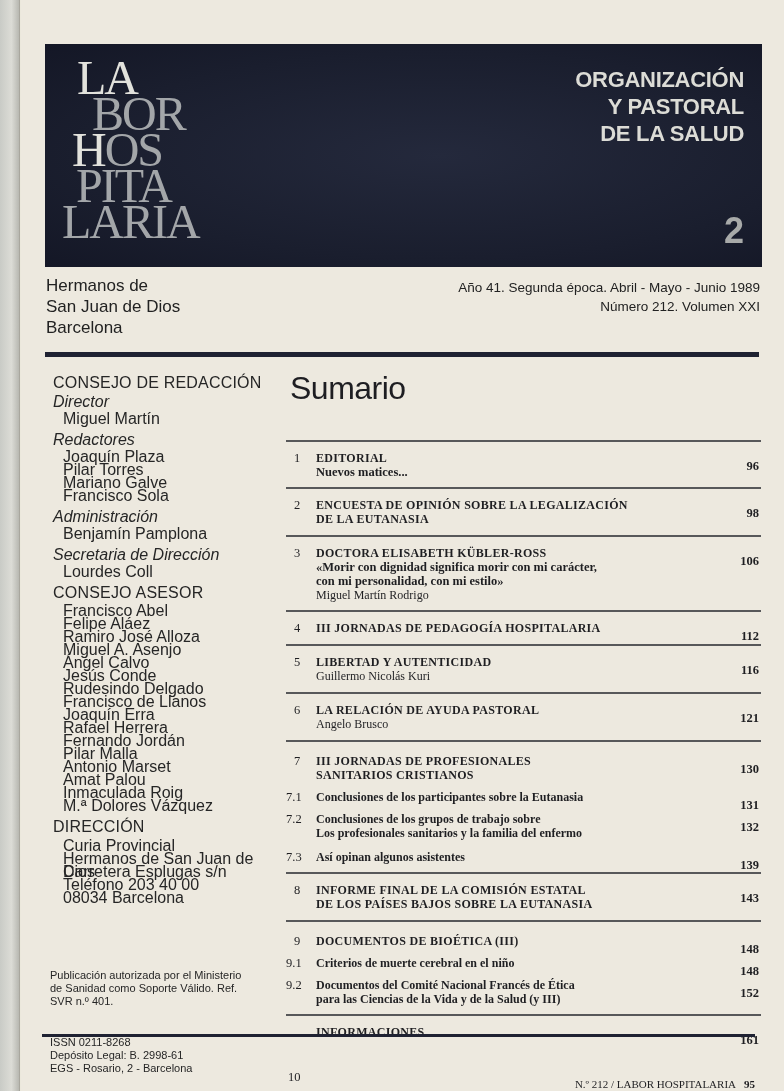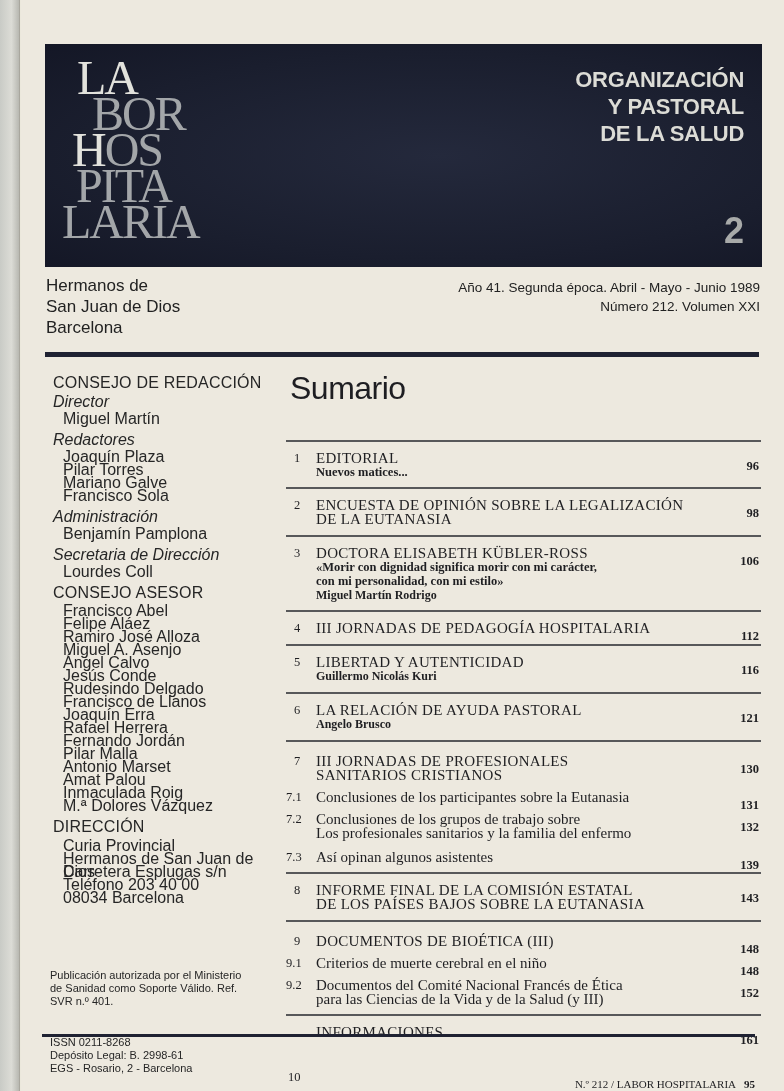--- a/index.html
+++ b/index.html
@@ -84,24 +84,24 @@
       font-family: "Liberation Serif", serif; color: #1f1f22;
     }
     .toc-rule { height: 2px; background: #58585a; }
     .toc-entry { position: relative; padding: 6px 0 6px 0; }
     .toc-line { display: flex; position: relative; min-height: 14px; }
     .toc-num {
       width: 30px; flex: 0 0 30px; font-size: 12.5px; line-height: 14px;
       padding-left: 8px;
     }
     .toc-num.sub { padding-left: 0; }
-    .toc-text { flex: 1; font-size: 15px; line-height: 14px; font-weight: normal; }
+    .toc-text { flex: 1; font-size: 12px; line-height: 14px; font-weight: bold; }
     .toc-text.caps { letter-spacing: 0.3px; }
     .toc-sub { font-weight: bold; font-size: 12.5px; line-height: 14px; }
-    .toc-author { font-weight: bold; font-size: 12px; line-height: 14px; }
+    .toc-author { font-weight: normal; font-size: 12px; line-height: 14px; }
     .toc-page {
       position: absolute; right: 2px; top: 8px; font-weight: bold; font-size: 12.5px; line-height: 14px;
     }
     .rule-footer { position: absolute; left: 42px; top: 1034px; width: 713px; height: 3px; background: #1f2232; }
     .footer {
       position: absolute; right: 29px; top: 1045px;
       font-family: "Liberation Serif", serif; font-size: 11px; color: #1f1f22; margin-top: 33px;
     }
     .footer b { margin-left: 8px; }
   </style>

